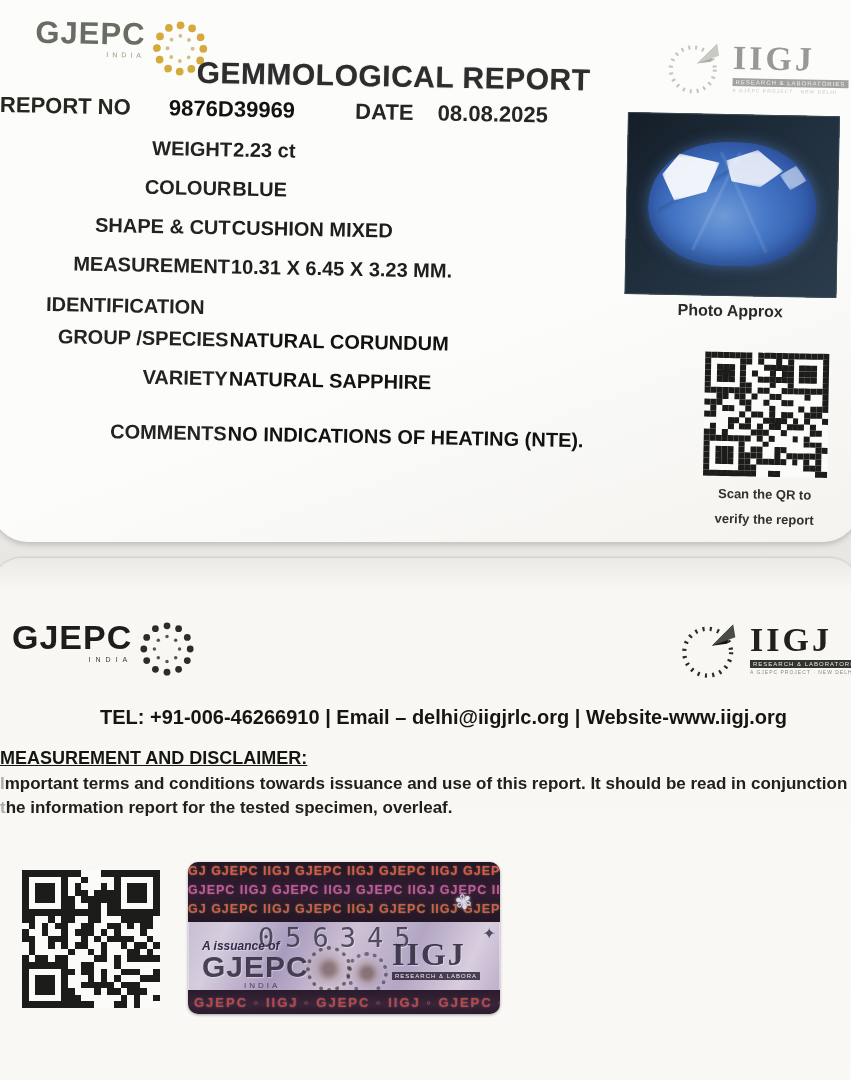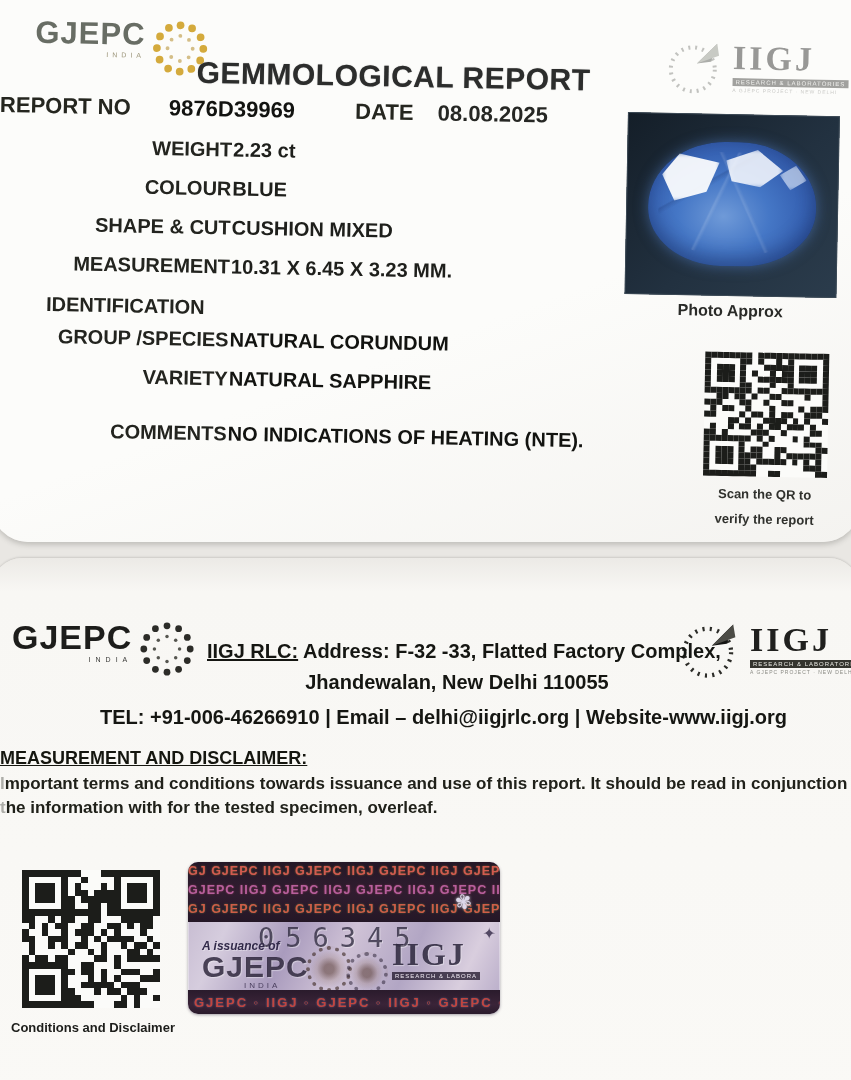--- a/index.html
+++ b/index.html
@@ -500,30 +500,26 @@
       <polygon points="30,28 50,8 44,26" fill="#141412"></polygon>
       <polygon points="30,28 50,8 52,20" fill="#4c4c46"></polygon>
     </svg>
     <div class="iigj-word">
       <span class="i-main">IIGJ</span>
       <span class="i-bar">RESEARCH &amp; LABORATORIES</span>
       <span class="i-tiny">A GJEPC PROJECT  ·  NEW DELHI</span>
     </div>
   </div>
 
-  <div class="addr" style="left:215px;top:78px;width:500px;">
-    <span class="u">IIGJ RLC:</span><span> Address: F-32 -33, Flatted Factory Complex,</span><br>
-    <span>Jhandewalan, New Delhi 110055</span>
-  </div>
 
   <div class="contact" style="left:108px;top:148px;">TEL: +91-006-46266910 | Email – delhi@iigjrlc.org | Website-www.iigj.org</div>
 
   <div class="disc-head" style="left:8px;top:190px;">MEASUREMENT AND DISCLAIMER:</div>
   <div class="disc-line fade" style="left:8px;top:216px;">Important terms and conditions towards issuance and use of this report. It should be read in conjunction with</div>
-  <div class="disc-line fade" style="left:8px;top:240px;">the information with for the tested specimen, overleaf.</div>
+  <div class="disc-line fade" style="left:8px;top:240px;">the information report for the tested specimen, overleaf.</div>
 
   <div class="qr" style="left:30px;top:312px;width:138px;height:138px;">
       <i style="grid-area:1/1"></i>
       <i style="grid-area:1/2"></i>
       <i style="grid-area:1/3"></i>
       <i style="grid-area:1/4"></i>
       <i style="grid-area:1/5"></i>
       <i style="grid-area:1/6"></i>
       <i style="grid-area:1/7"></i>
       <i style="grid-area:1/8"></i>
@@ -758,21 +754,20 @@
       <i style="grid-area:21/6"></i>
       <i style="grid-area:21/7"></i>
       <i style="grid-area:21/8"></i>
       <i style="grid-area:21/9"></i>
       <i style="grid-area:21/10"></i>
       <i style="grid-area:21/11"></i>
       <i style="grid-area:21/15"></i>
       <i style="grid-area:21/16"></i>
       <i style="grid-area:21/18"></i>
     </div>
-  <div class="qr-caption bold" style="left:16px;top:458px;width:170px;">Conditions and Disclaimer</div>
 
   <div class="holo" style="left:196px;top:304px;width:312px;height:152px;">
     <div class="holo-top">
       <div class="holo-row r1">GJ GJEPC IIGJ GJEPC IIGJ GJEPC IIGJ GJEPC IIGJ GJEPC IIG</div>
       <div class="holo-row r2">GJEPC IIGJ GJEPC IIGJ GJEPC IIGJ GJEPC IIGJ GJEPC IIGJ</div>
       <div class="holo-row r3">GJ GJEPC IIGJ GJEPC IIGJ GJEPC IIGJ GJEPC IIGJ GJE</div>
     </div>
     <div class="dove" style="right:28px;top:28px;">✾</div>
     <div class="holo-mid">
       <div class="holo-serial">056345</div>

